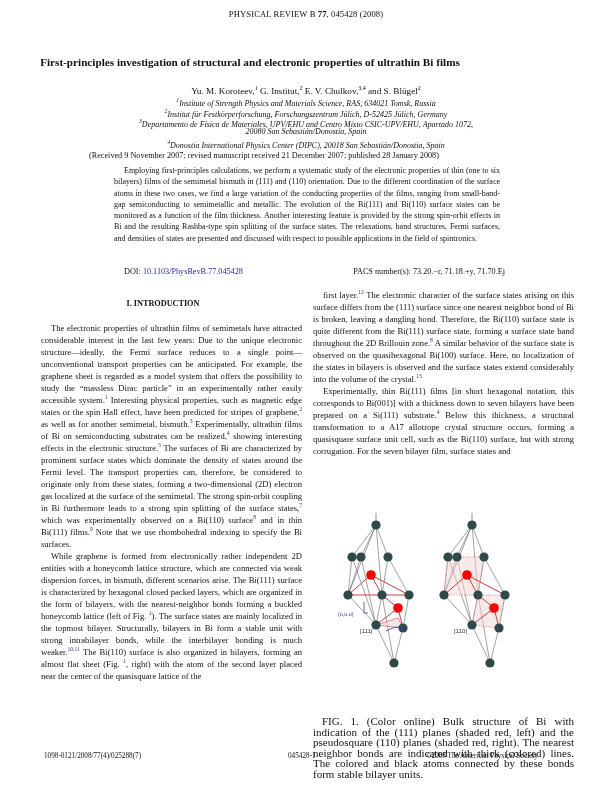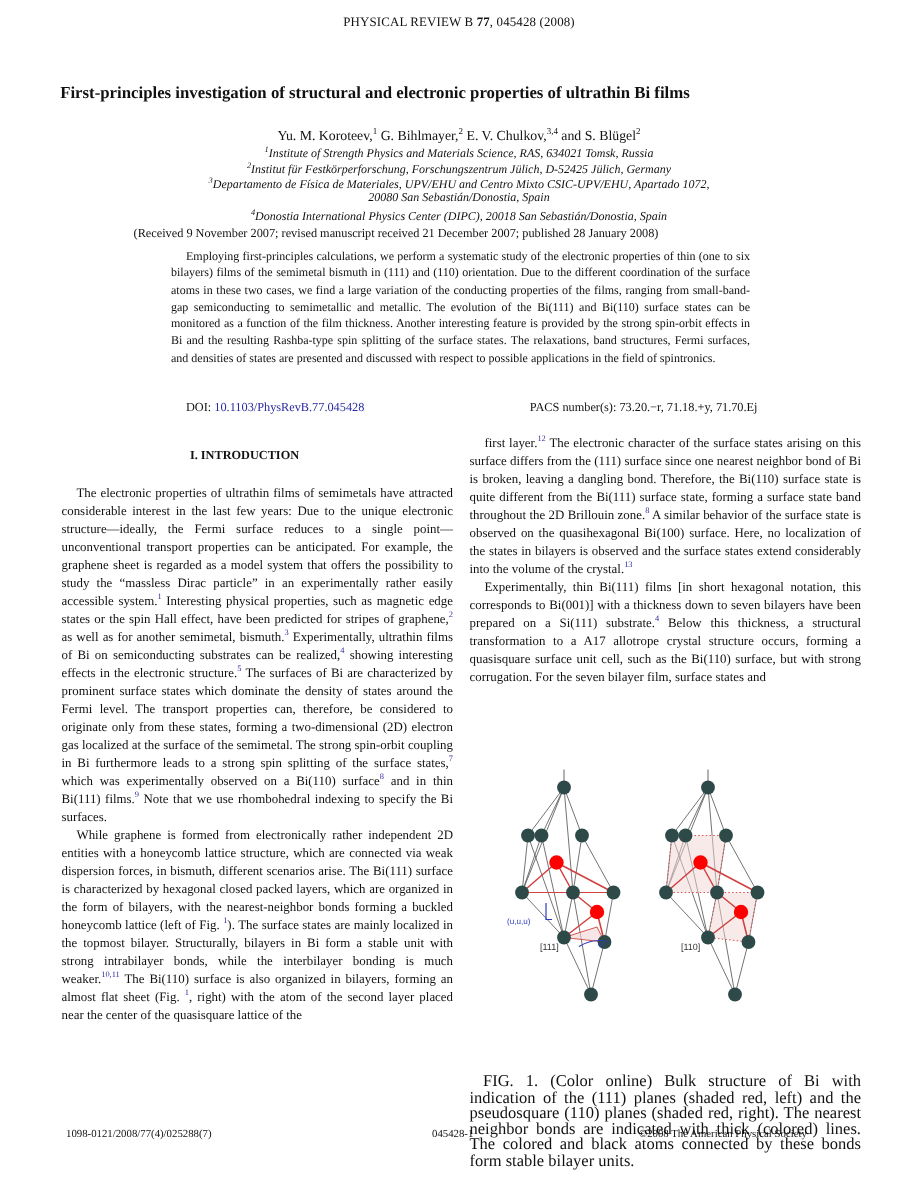--- a/index.html
+++ b/index.html
@@ -29,21 +29,21 @@
   .fig-label { font-family: "Liberation Sans", "DejaVu Sans", sans-serif; font-size: 6px; fill: #333; }
   .fig-blue { font-family: "Liberation Sans", "DejaVu Sans", sans-serif; font-size: 5.4px; fill: #2b3bbf; }
 </style>
 </head>
 <body>
 
 <div class="abs journal"><span>PHYSICAL REVIEW B </span><b>77</b><span>, 045428 (2008)</span></div>
 
 <div class="abs title">First-principles investigation of structural and electronic properties of ultrathin Bi films</div>
 
-<div class="abs authors" id="authors"><span>Yu. M. Koroteev,</span><sup style="font-size: 6px;">1</sup><span> G. Bihlmayer,</span><sup style="font-size: 6px;">2</sup><span> E. V. Chulkov,</span><sup style="font-size: 6px;">3,4</sup><span> and S. Blügel</span><sup style="font-size: 6px;">2</sup></div>
+<div class="abs authors" id="authors"><span>Yu. M. Koroteev,</span><sup style="font-size: 6px;">1</sup><span> G. Institut,</span><sup style="font-size: 6px;">2</sup><span> E. V. Chulkov,</span><sup style="font-size: 6px;">3,4</sup><span> and S. Blügel</span><sup style="font-size: 6px;">2</sup></div>
 
 <div id="affils">
     <div class="abs affil" style="top: 95px;"><sup style="font-size: 5.6px;">1</sup>Institute of Strength Physics and Materials Science, RAS, 634021 Tomsk, Russia</div>
     <div class="abs affil" style="top: 105.5px;"><sup style="font-size: 5.6px;">2</sup>Institut für Festkörperforschung, Forschungszentrum Jülich, D-52425 Jülich, Germany</div>
     <div class="abs affil" style="top: 116px;"><sup style="font-size: 5.6px;">3</sup>Departamento de Física de Materiales, UPV/EHU and Centro Mixto CSIC-UPV/EHU, Apartado 1072,</div>
     <div class="abs affil" style="top: 126.5px;">20080 San Sebastián/Donostia, Spain</div>
     <div class="abs affil" style="top: 137px;"><sup style="font-size: 5.6px;">4</sup>Donostia International Physics Center (DIPC), 20018 San Sebastián/Donostia, Spain</div>
   </div>
 
 <div class="abs received">(Received 9 November 2007; revised manuscript received 21 December 2007; published 28 January 2008)</div>

